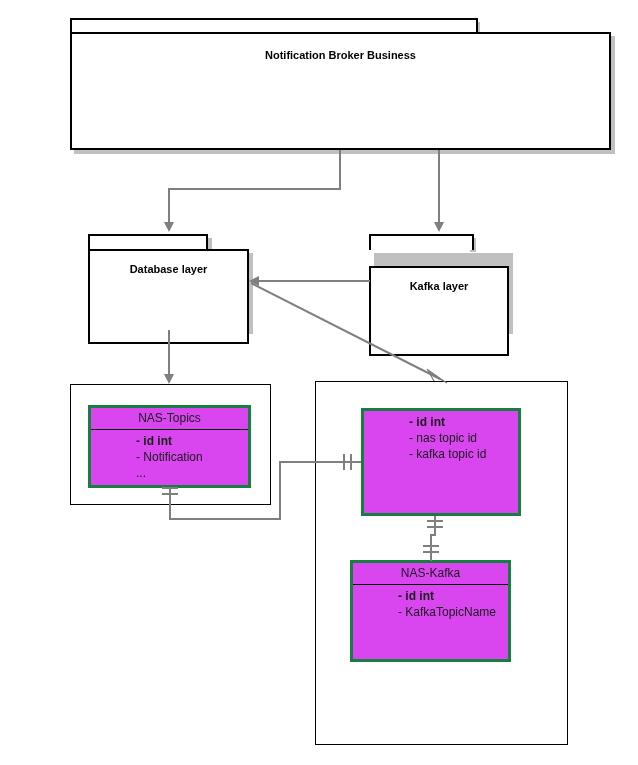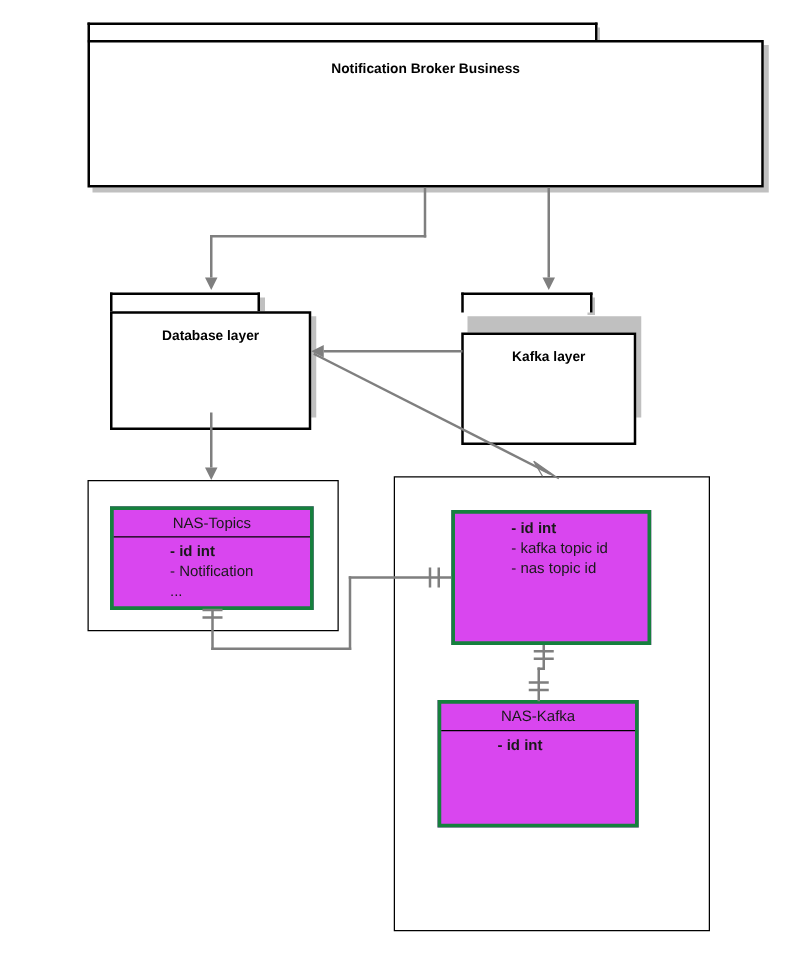--- a/index.html
+++ b/index.html
@@ -153,29 +153,30 @@
       <div>- Notification</div>
       <div>...</div>
     </div>
   </div>
 
   <div class="abs container-box" style="left:315px; top:381px; width:253px; height:364px;"></div>
 
   <div class="abs entity" style="left:361px; top:408px; width:160px; height:108px;">
     <div class="entity-attrs">
       <div class="attr-key">- id int</div>
+      <div>- nas topic id</div>
       <div>- kafka topic id</div>
-      <div>- nas topic id</div>
     </div>
   </div>
 
   <div class="abs entity" style="left:350px; top:560px; width:161px; height:102px;">
     <div class="entity-header">NAS-Kafka</div>
     <div class="entity-attrs">
       <div class="attr-key">- id int</div>
+      <div>- KafkaTopicName</div>
     </div>
   </div>
 
   <div class="conn-v" style="left:339px; top:150px; height:40px;"></div>
   <div class="conn-h" style="left:168px; top:188px; width:173px;"></div>
   <div class="conn-v" style="left:168px; top:188px; height:34px;"></div>
   <div class="arrow-head arrow-down" style="left:164px; top:222px;"></div>
 
   <div class="conn-v" style="left:438px; top:150px; height:72px;"></div>
   <div class="arrow-head arrow-down" style="left:434px; top:222px;"></div>

